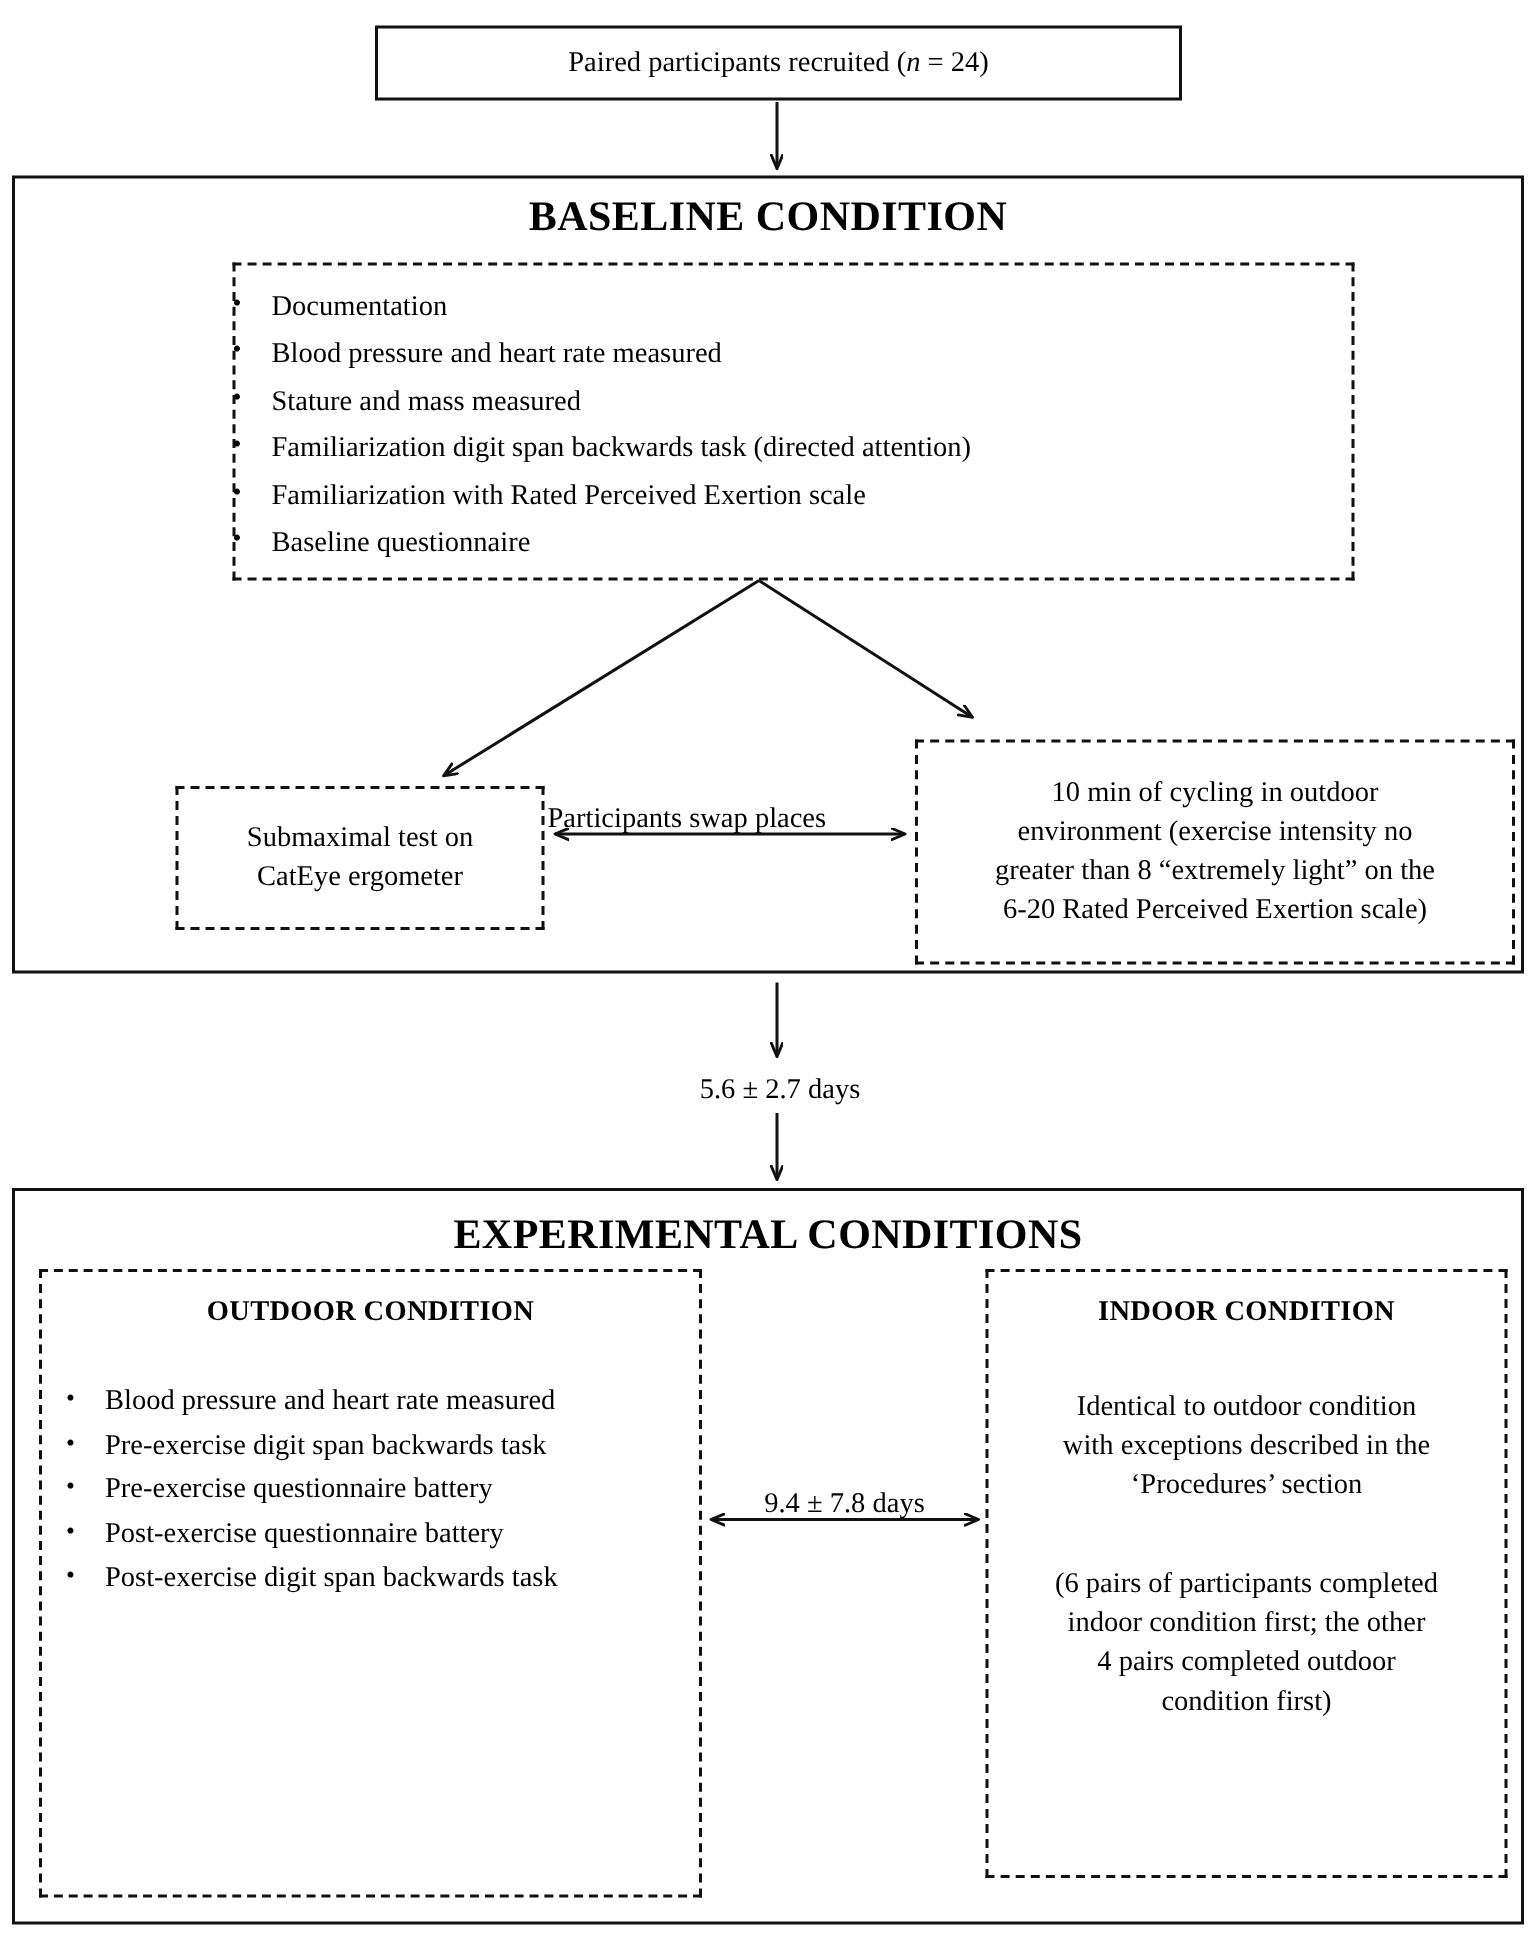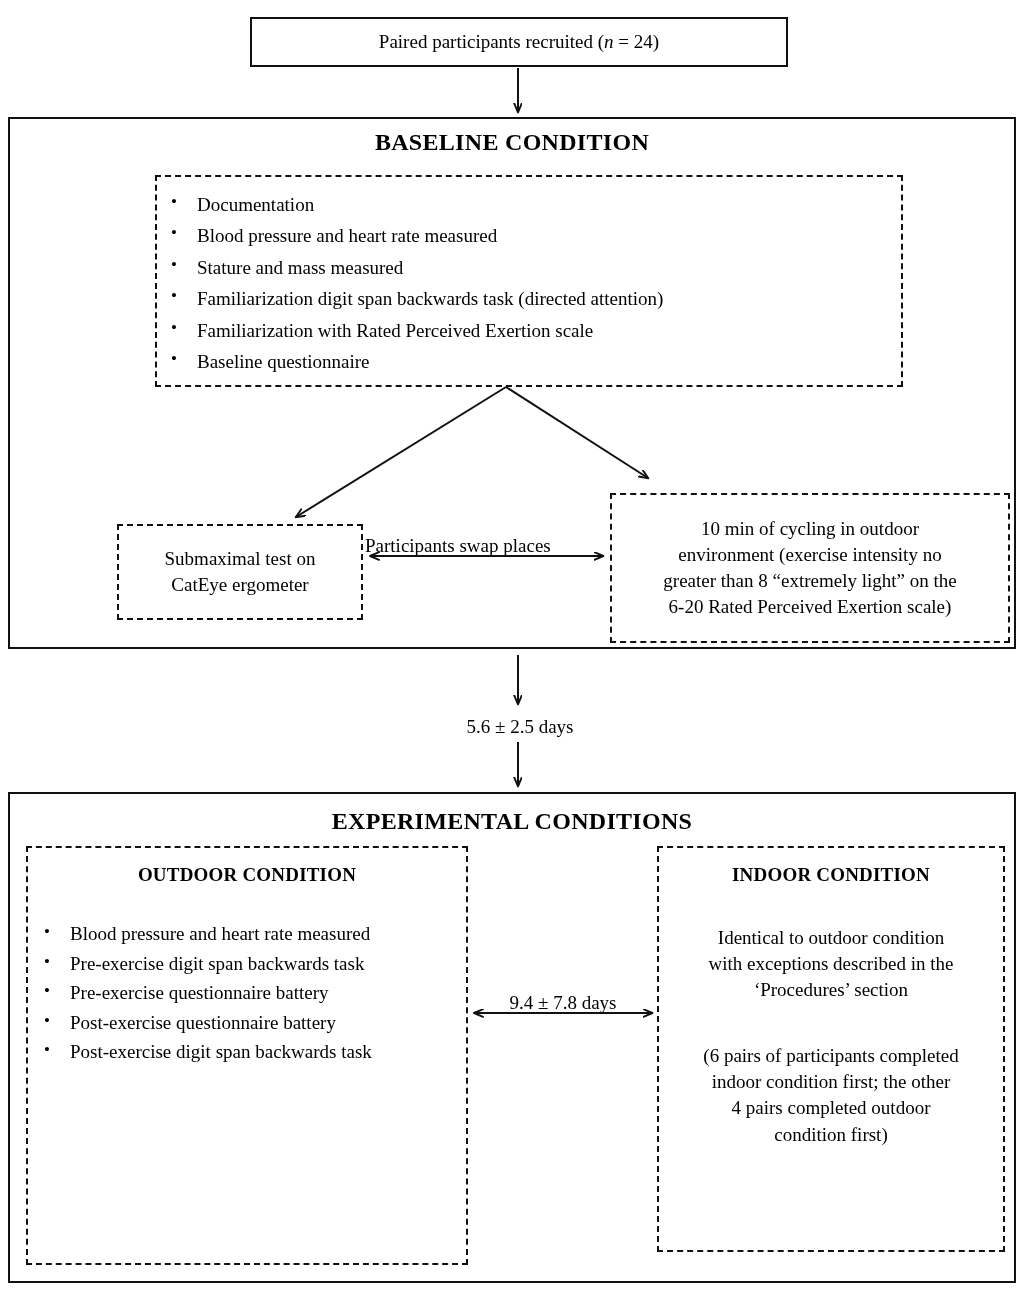--- a/index.html
+++ b/index.html
@@ -33,21 +33,21 @@
   }
 
   .center-text {
     display: flex;
     align-items: center;
     justify-content: center;
     text-align: center;
   }
 
   .title {
-    font-size: 24px;
+    font-size: 28px;
     font-weight: bold;
     letter-spacing: 0.3px;
     text-align: center;
   }
   .subtitle {
     font-size: 19px;
     font-weight: bold;
     letter-spacing: 0.2px;
     text-align: center;
   }
@@ -93,21 +93,21 @@
     <span class="body-text">
       <span>Paired participants recruited (</span><span class="it">n</span><span> = 24)</span>
     </span>
   </div>
 
   <div class="abs solid-box" style="left:8px; top:117px; width:1008px; height:532px;"></div>
 
   <div class="abs title" style="left:8px; top:129px; width:1008px;">BASELINE CONDITION</div>
 
   <div class="abs dashed-box" style="left:155px; top:175px; width:748px; height:212px;"></div>
-  <ul class="abs bullets" style="left:163px; top:190px; width:730px;">
+  <ul class="abs bullets" style="left:147px; top:190px; width:730px;">
     <li>Documentation</li>
     <li>Blood pressure and heart rate measured</li>
     <li>Stature and mass measured</li>
     <li>Familiarization digit span backwards task (directed attention)</li>
     <li>Familiarization with Rated Perceived Exertion scale</li>
     <li>Baseline questionnaire</li>
   </ul>
 
   <div class="abs dashed-box center-text" style="left:117px; top:524px; width:246px; height:96px;justify-content:center;">
     <div class="body-text">
@@ -120,21 +120,21 @@
 
   <div class="abs dashed-box center-text" style="left:610px; top:493px; width:400px; height:150px;">
     <div class="body-text" style="padding:0 6px;">
       <div>10 min of cycling in outdoor</div>
       <div>environment (exercise intensity no</div>
       <div>greater than 8 “extremely light” on the</div>
       <div>6-20 Rated Perceived Exertion scale)</div>
     </div>
   </div>
 
-  <div class="abs body-text" style="left:395px; top:714px; width:250px; text-align:center;">5.6 ± 2.5 days</div>
+  <div class="abs body-text" style="left:395px; top:714px; width:250px; text-align:center;">5.6 ± 2.7 days</div>
 
   <div class="abs solid-box" style="left:8px; top:792px; width:1008px; height:491px;"></div>
 
   <div class="abs title" style="left:8px; top:808px; width:1008px;">EXPERIMENTAL CONDITIONS</div>
 
   <div class="abs dashed-box" style="left:26px; top:846px; width:442px; height:419px;"></div>
   <div class="abs subtitle" style="left:26px; top:864px; width:442px;">OUTDOOR CONDITION</div>
   <ul class="abs bullets tight" style="left:36px; top:920px; width:424px;">
     <li>Blood pressure and heart rate measured</li>
     <li>Pre-exercise digit span backwards task</li>

